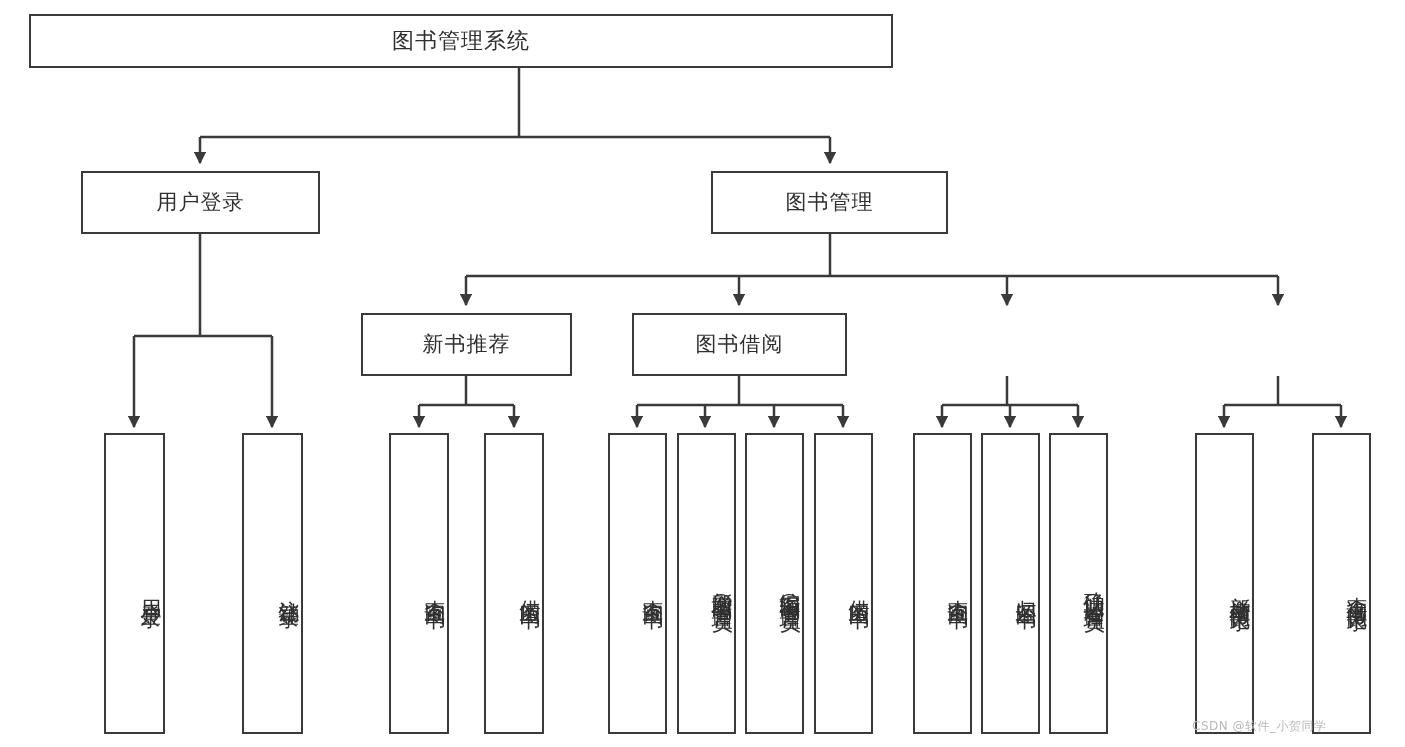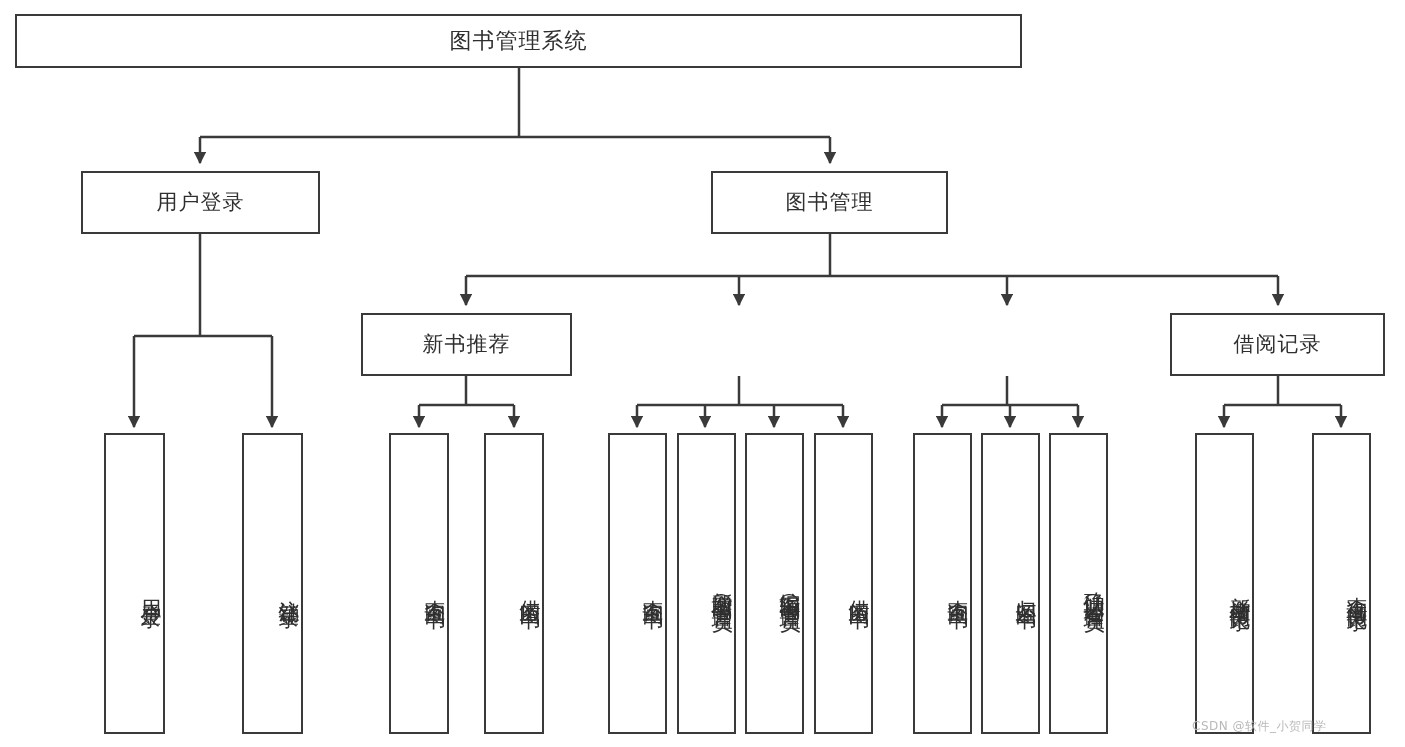--- a/index.html
+++ b/index.html
@@ -110,36 +110,36 @@
       <path d="M 1010 405 L 1010 427" marker-end="url(#arrow)"></path>
       <path d="M 1078 405 L 1078 427" marker-end="url(#arrow)"></path>
 
       <path d="M 1278 376 L 1278 405"></path>
       <path d="M 1224 405 L 1341 405"></path>
       <path d="M 1224 405 L 1224 427" marker-end="url(#arrow)"></path>
       <path d="M 1341 405 L 1341 427" marker-end="url(#arrow)"></path>
     </g>
   </svg>
 
-  <div class="node horiz root" style="left:15px; top:14px; width:1007px; height:54px;">
+  <div class="node horiz root" style="left:29px; top:14px; width:864px; height:54px;">
     <span>图书管理系统</span>
   </div>
 
   <div class="node horiz" style="left:81px; top:171px; width:239px; height:63px;">
     <span>用户登录</span>
   </div>
   <div class="node horiz" style="left:711px; top:171px; width:237px; height:63px;">
     <span>图书管理</span>
   </div>
 
   <div class="node horiz" style="left:361px; top:313px; width:211px; height:63px;">
     <span>新书推荐</span>
   </div>
-  <div class="node horiz" style="left:1170px; top:313px; width:215px; height:63px;">
-    <span>借阅记录</span>
+  <div class="node horiz" style="left:632px; top:313px; width:215px; height:63px;">
+    <span>图书借阅</span>
   </div>
 
   <div class="node vert" style="left:104px; top:433px; width:61px; height:301px;">
     <span>用户登录</span>
   </div>
   <div class="node vert" style="left:242px; top:433px; width:61px; height:301px;">
     <span>注销登录</span>
   </div>
 
   <div class="node vert" style="left:389px; top:433px; width:60px; height:301px;">

